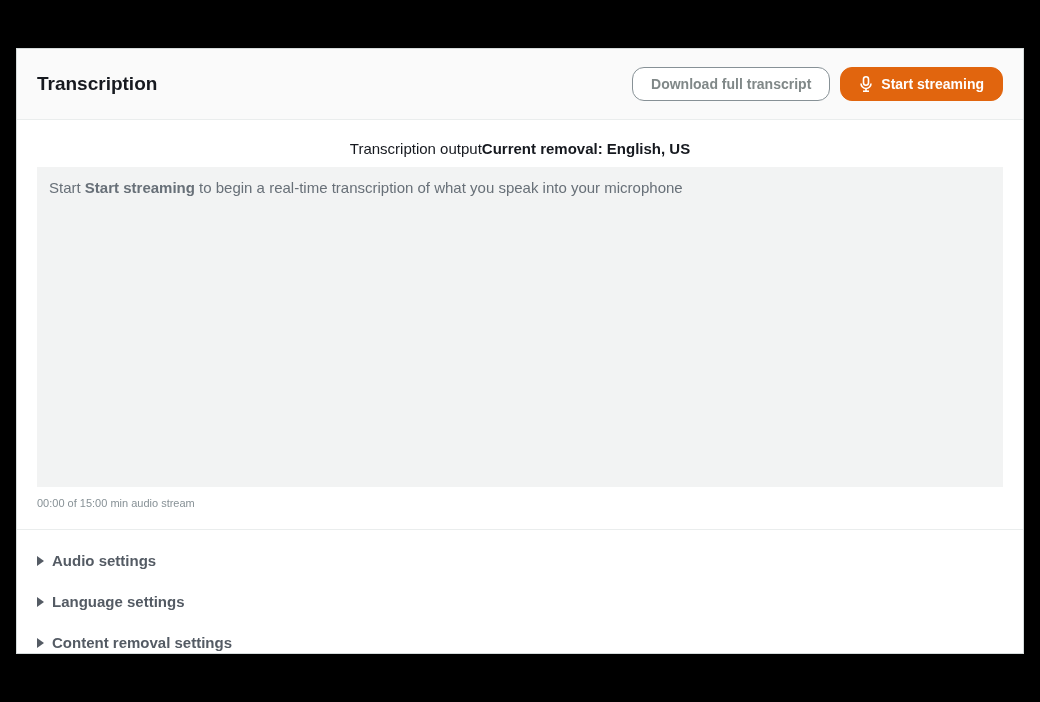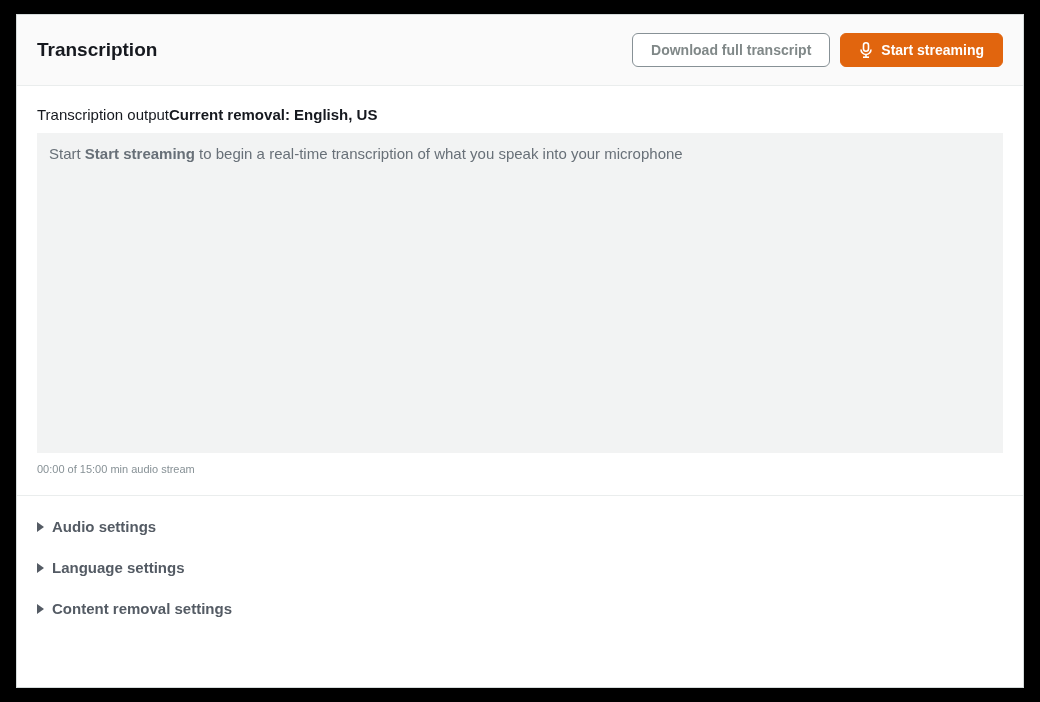--- a/index.html
+++ b/index.html
@@ -8,21 +8,21 @@
     font-family: "Amazon Ember", "Helvetica Neue", Arial, sans-serif;
     display: flex;
     align-items: center;
     justify-content: center;
     width: 1040px;
     height: 702px;
   }
   .window {
     background: #fff;
     width: 1008px;
-    height: 674px;
+    height: 606px;
     border: 1px solid #d5dbdb;
     overflow: hidden;
   }
   .header {
     display: flex;
     align-items: center;
     justify-content: space-between;
     padding: 18px 20px;
     background: #fafafa;
     border-bottom: 1px solid #eaeded;
@@ -33,21 +33,21 @@
     color: #16191f;
   }
   .header-buttons {
     display: flex;
     gap: 10px;
   }
   .btn {
     font-size: 14px;
     font-weight: 700;
     padding: 8px 18px;
-    border-radius: 6px;
+    border-radius: 12px;
     cursor: pointer;
     display: inline-flex;
     align-items: center;
     gap: 8px;
     border: 1px solid transparent;
   }
   .btn-secondary {
     background: #fff;
     border: 1px solid #879196;
     color: #808888;
@@ -60,21 +60,21 @@
   .mic-icon {
     width: 14px;
     height: 16px;
     display: inline-block;
   }
   .content {
     padding: 20px 20px 0 20px;
   }
   .sub-header {
     display: flex;
-    justify-content: flex-start;
+    justify-content: center;
     align-items: baseline;
     margin-bottom: 10px;
   }
   .output-label {
     font-size: 15px;
     color: #16191f;
   }
   .lang-label {
     font-size: 15px;
     font-weight: 700;

